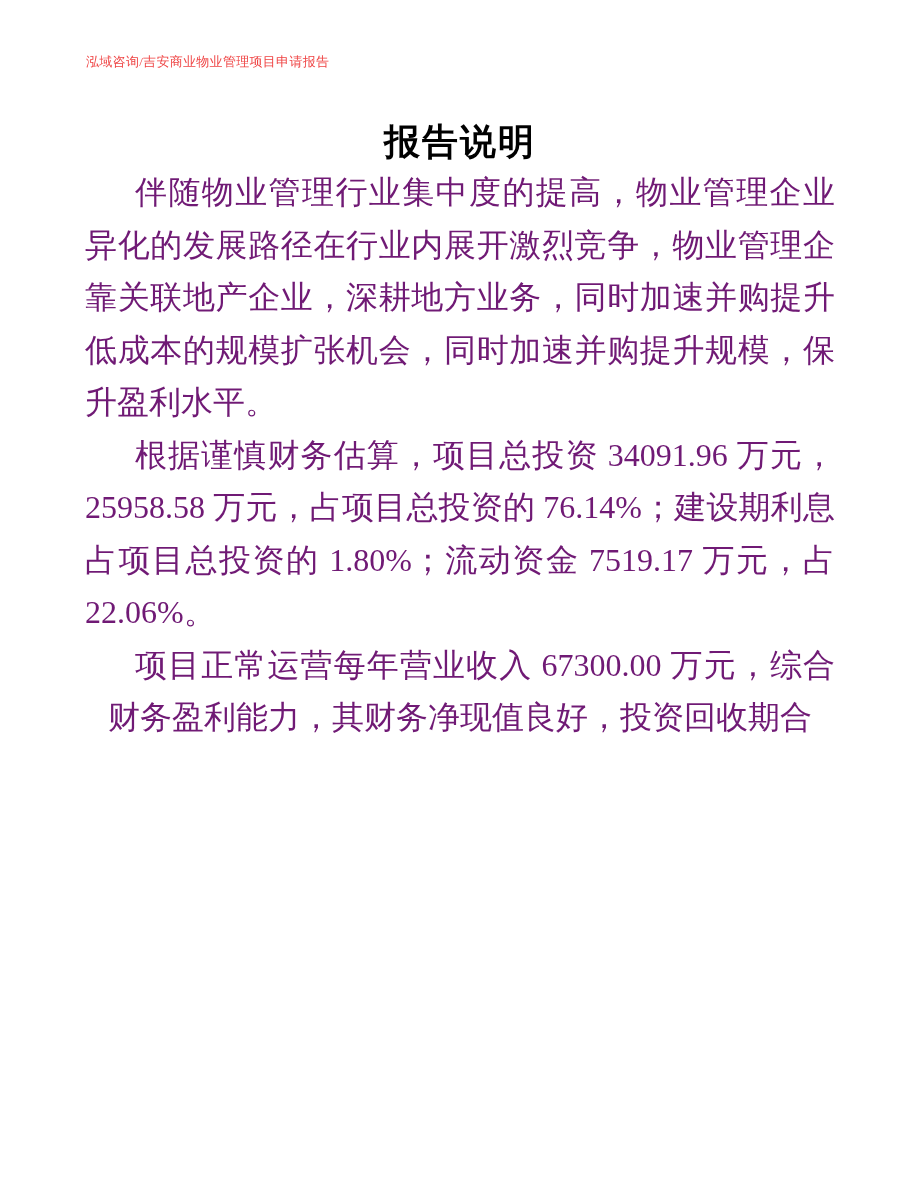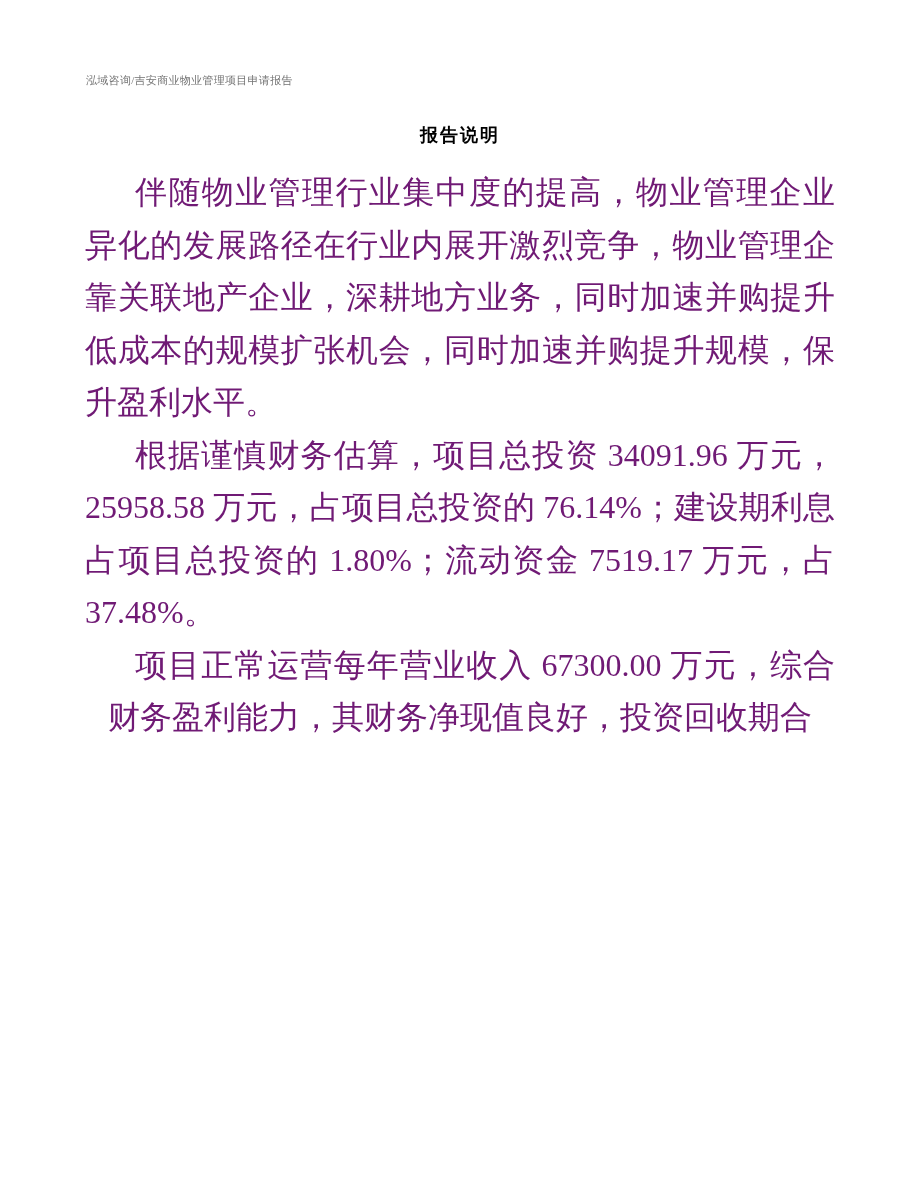--- a/index.html
+++ b/index.html
@@ -11,35 +11,35 @@
     position: relative;
     width: 920px;
     height: 1191px;
     background: #ffffff;
     overflow: hidden;
     font-family: "Liberation Serif", "DejaVu Serif", serif;
   }
   .doc-header {
     position: absolute;
     left: 86px;
-    top: 70px;
-    font-size: 11px;
+    top: 52px;
+    font-size: 13px;
     line-height: 20px;
-    color: #737373;
+    color: #ef4444;
     letter-spacing: 0.3px;
     white-space: nowrap;
   }
   .doc-title {
     position: absolute;
     left: 0;
     right: 0;
-    top: 115px;
+    top: 122px;
     margin: 0;
     text-align: center;
-    font-size: 18px;
+    font-size: 36px;
     line-height: 40px;
     font-weight: 700;
     color: #000000;
     letter-spacing: 2px;
   }
   .doc-body {
     position: absolute;
     left: 85px;
     top: 166px;
     width: 750px;
@@ -83,21 +83,21 @@
       <div class="line">异化的发展路径在行业内展开激烈竞争，物业管理企业的管理规模将进</div>
       <div class="line">靠关联地产企业，深耕地方业务，同时加速并购提升规模，发展多样</div>
       <div class="line">低成本的规模扩张机会，同时加速并购提升规模，保持业绩稳定，提</div>
       <div class="line para-end">升盈利水平。</div>
     </div>
 
     <div class="para">
       <div class="line indent">根据谨慎财务估算，项目总投资 34091.96 万元，其中：建设投资</div>
       <div class="line">25958.58 万元，占项目总投资的 76.14%；建设期利息 614.21 万元，</div>
       <div class="line">占项目总投资的 1.80%；流动资金 7519.17 万元，占项目总投资的</div>
-      <div class="line para-end">37.48%。</div>
+      <div class="line para-end">22.06%。</div>
     </div>
 
     <div class="para">
       <div class="line indent">项目正常运营每年营业收入 67300.00 万元，综合总成本费用</div>
       <div class="line para-end">财务盈利能力，其财务净现值良好，投资回收期合理。</div>
     </div>
 
   </div>
 </div>
 

